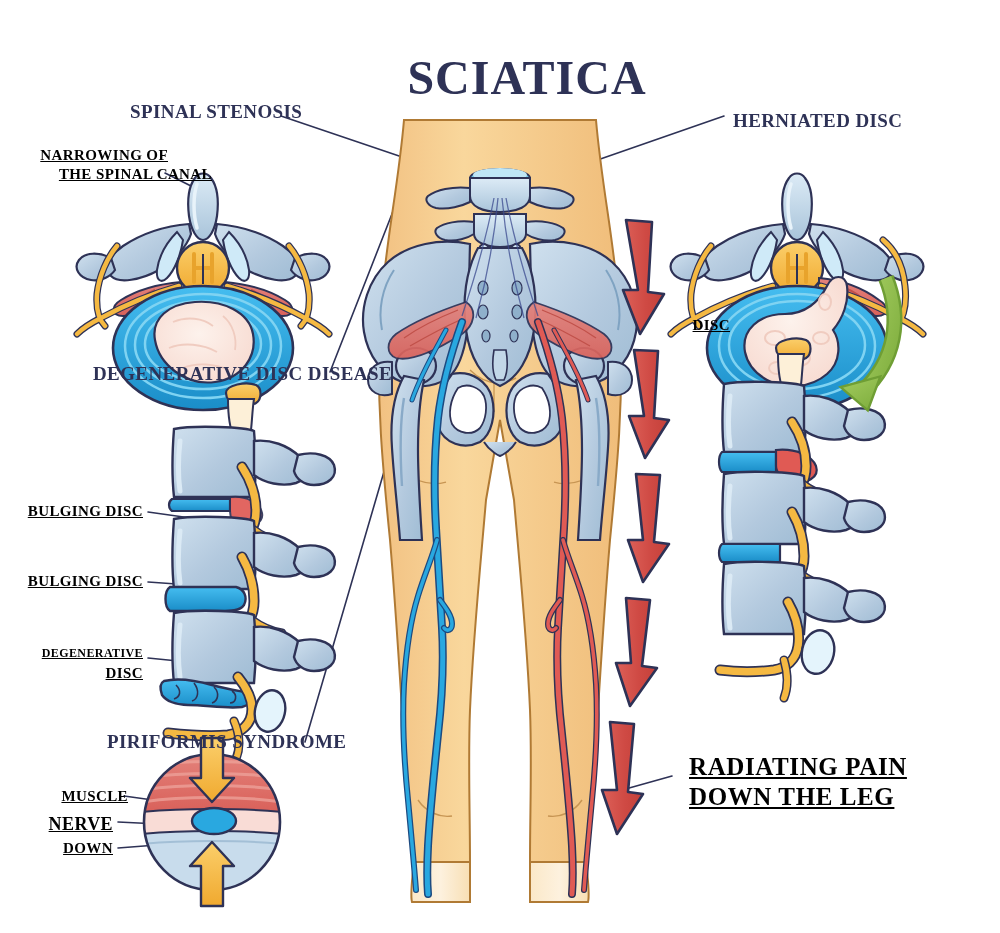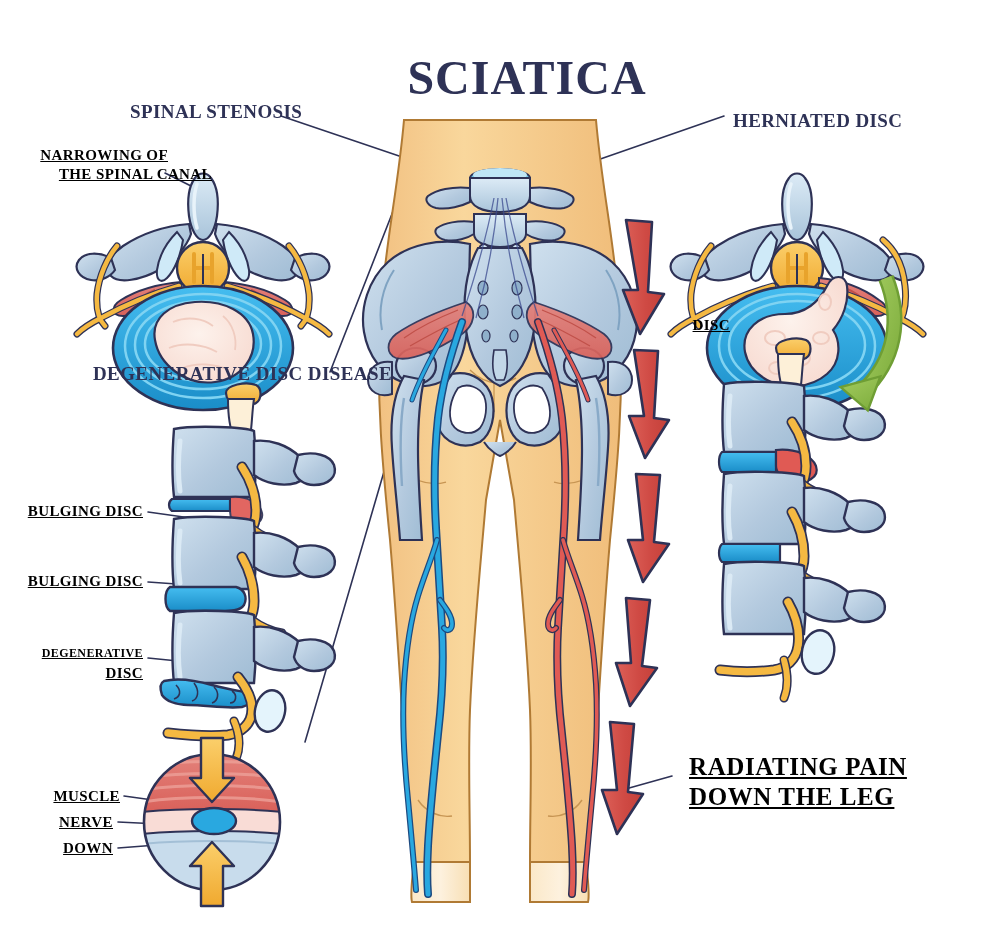--- a/index.html
+++ b/index.html
@@ -503,21 +503,22 @@
 
   <div class="lbl lbl-red t-right" style="left:650px;top:317px;width:80px;font-size:15px;">DISC</div>
 
   <div class="lbl lbl-dark" style="left:85px;top:363px;font-size:19px;margin-left:8px;">DEGENERATIVE DISC DISEASE</div>
 
   <div class="lbl lbl-red t-right" style="left:0px;top:503px;width:143px;font-size:15px;">BULGING DISC</div>
   <div class="lbl lbl-red t-right" style="left:0px;top:573px;width:143px;font-size:15px;">BULGING DISC</div>
   <div class="lbl lbl-red t-right" style="left:0px;top:643px;width:143px;font-size:12px;line-height:20px;">DEGENERATIVE</div>
   <div class="lbl lbl-red t-right" style="left:0px;top:663px;width:143px;font-size:15px;line-height:20px;">DISC</div>
 
-
-  <div class="lbl lbl-red t-right" style="left:0px;top:788px;width:120px;font-size:15px;">MUSCLE</div>
-  <div class="lbl lbl-red t-right" style="left:0px;top:814px;width:113px;font-size:15px;">NERVE</div>
+  <div class="lbl lbl-dark" style="left:107px;top:731px;font-size:19px;">PIRIFORMIS SYNDROME</div>
+
+  <div class="lbl lbl-red t-right" style="left:8px;top:788px;width:120px;font-size:15px;">MUSCLE</div>
+  <div class="lbl lbl-red t-right" style="left:0px;top:814px;width:113px;font-size:18px;">NERVE</div>
   <div class="lbl lbl-red t-right" style="left:0px;top:840px;width:113px;font-size:15px;">DOWN</div>
 
   <div class="lbl lbl-red" style="left:689px;top:752px;font-size:25px;line-height:30px;letter-spacing:0.6px;">RADIATING PAIN</div>
   <div class="lbl lbl-red" style="left:689px;top:782px;font-size:25px;line-height:30px;letter-spacing:0.6px;">DOWN THE LEG</div>
 
 </div>
 
 </body></html>

